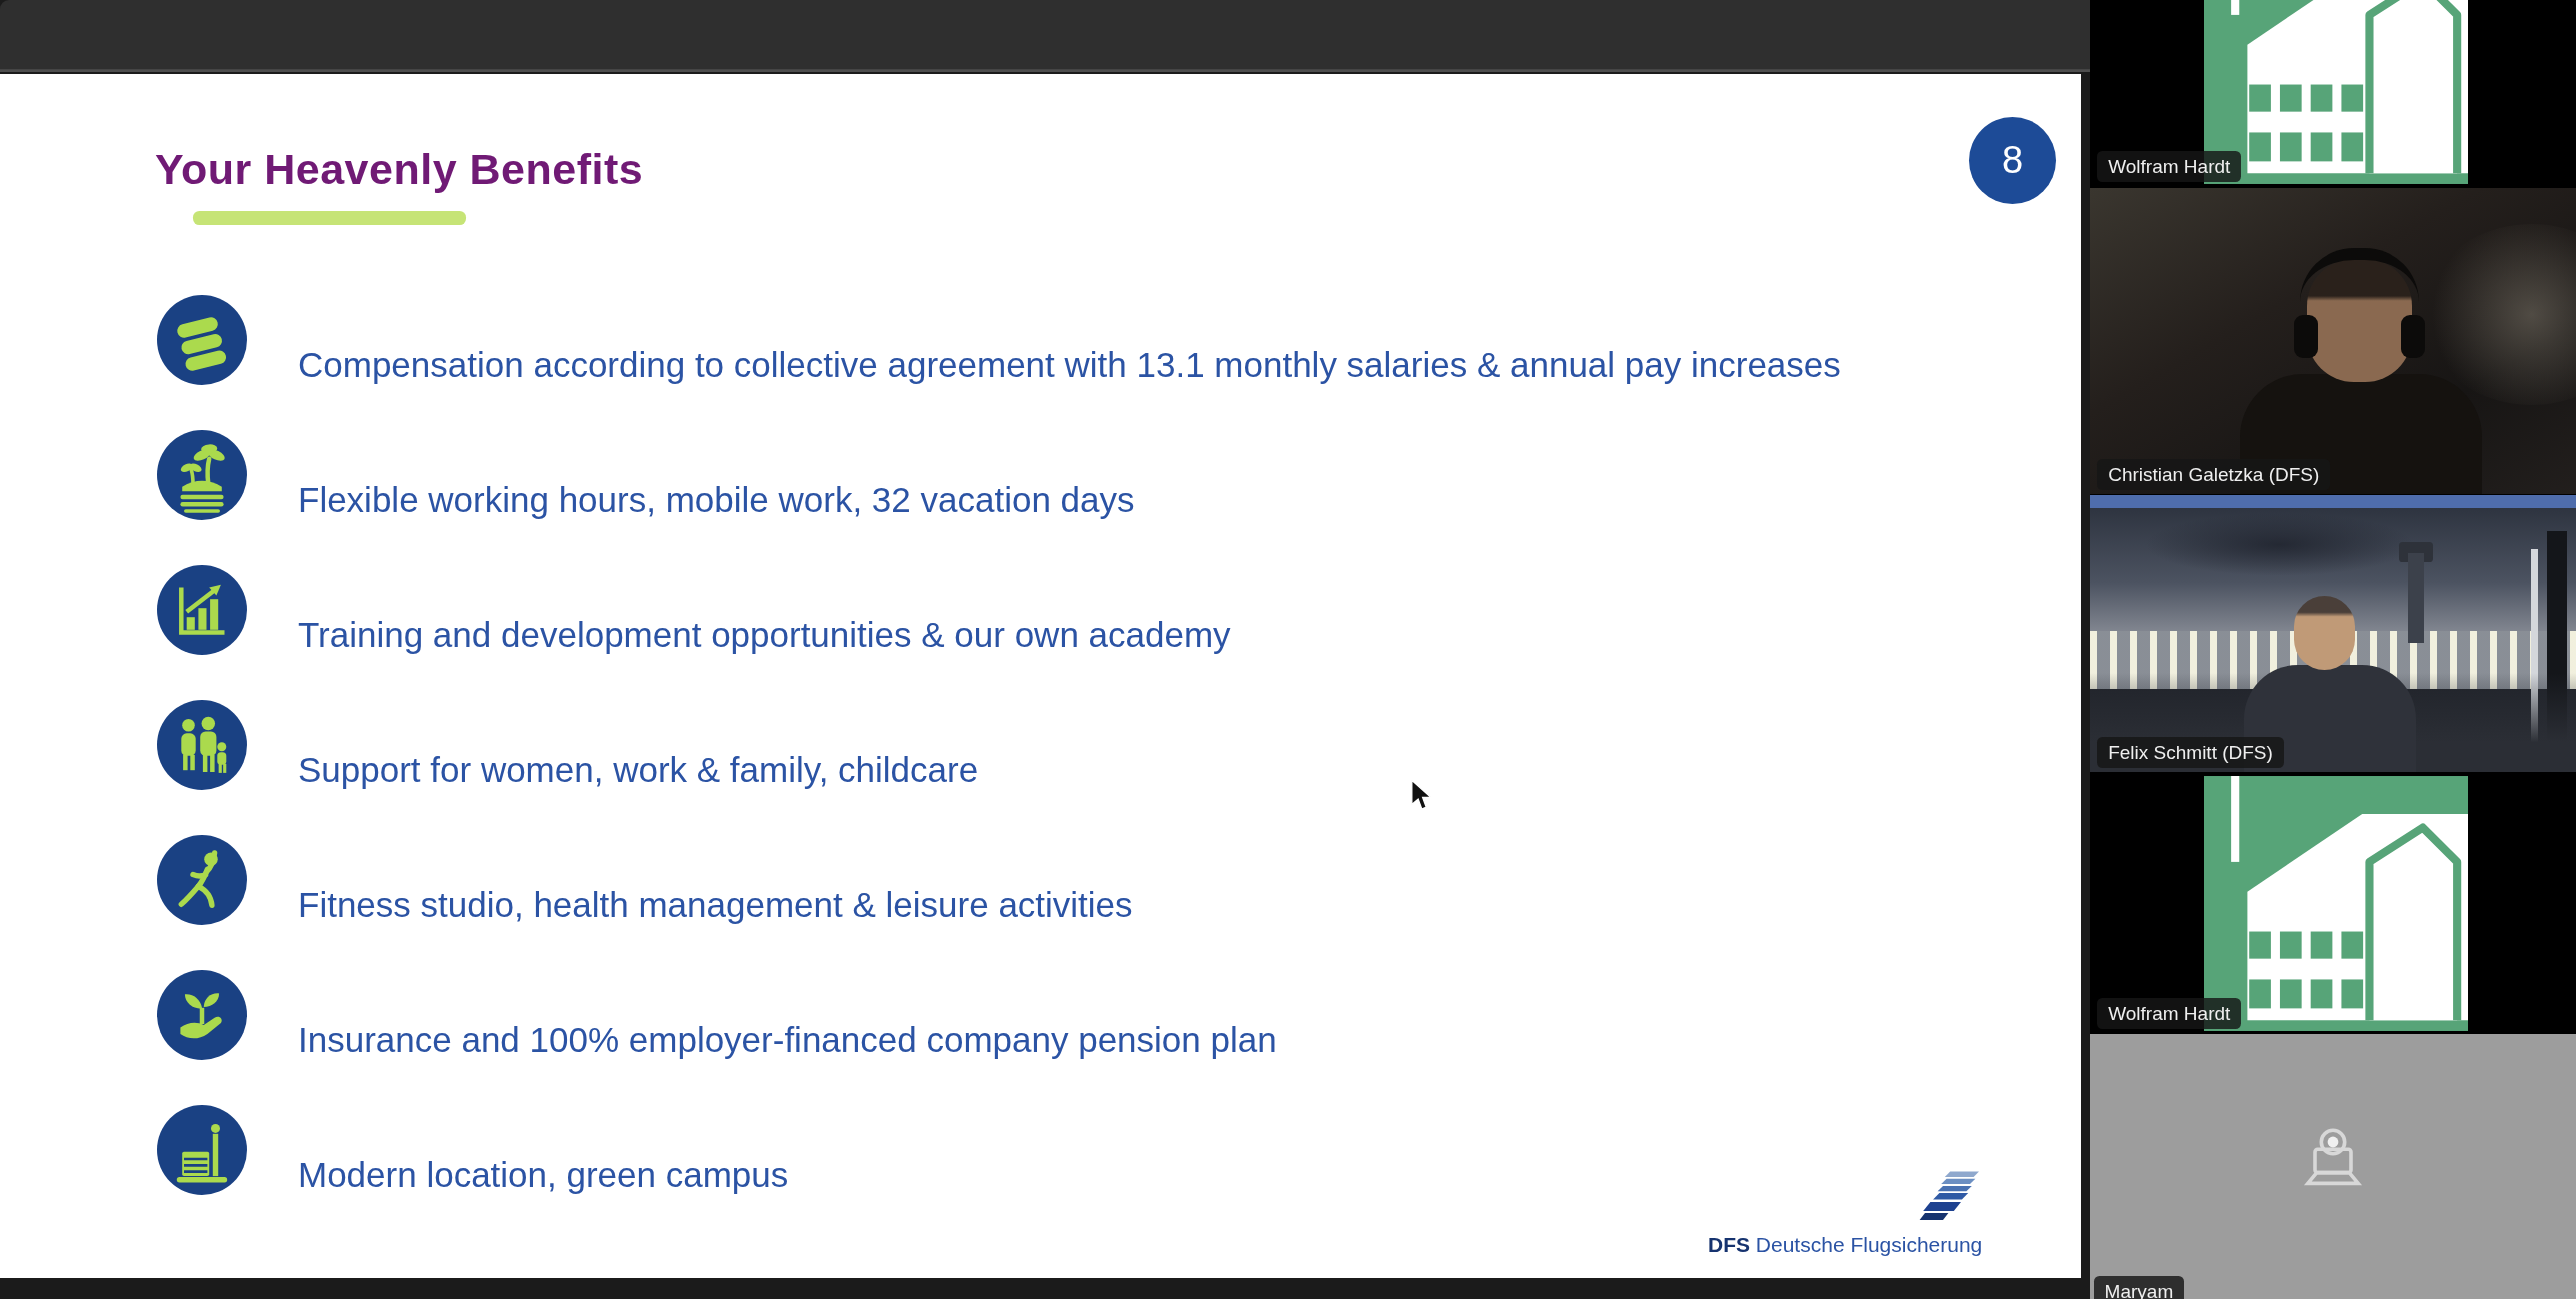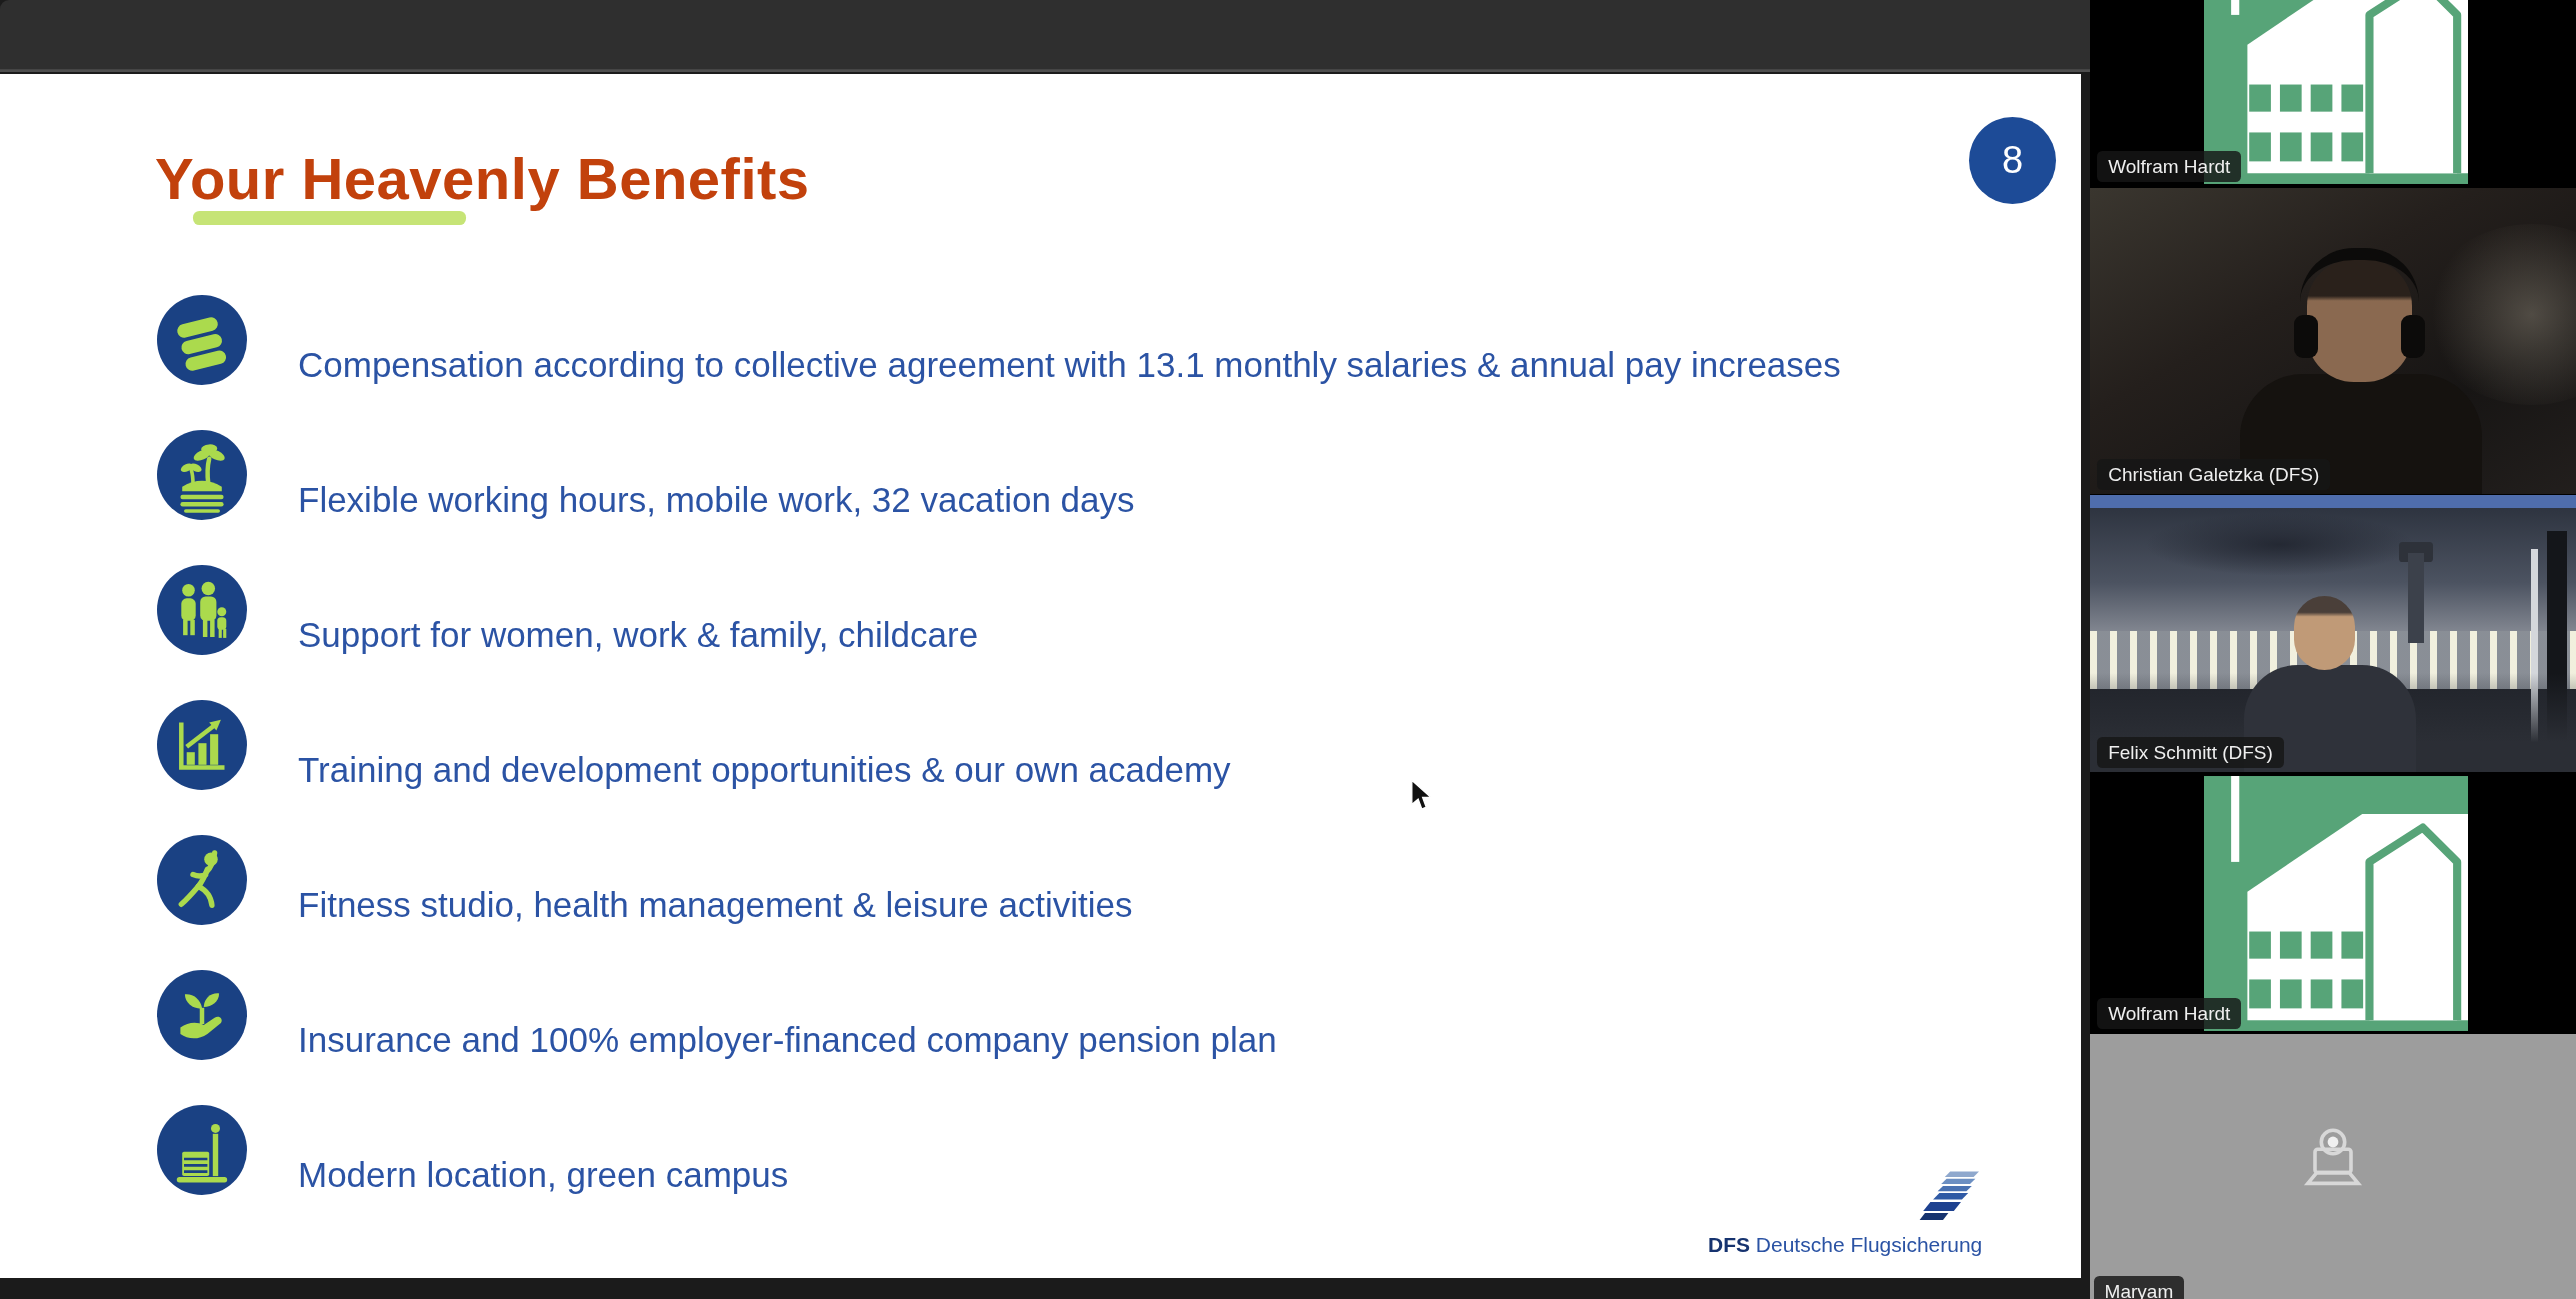--- a/index.html
+++ b/index.html
@@ -5,22 +5,22 @@
   html,body{margin:0;padding:0;background:#000;}
   .screen{position:relative;width:2576px;height:1300px;overflow:hidden;
           font-family:"Liberation Sans",sans-serif;background:#111;}
 
   
   .share-area{position:absolute;left:0;top:0;width:2090px;height:1300px;background:#1b1b1b;}
   .top-bar{position:absolute;left:0;top:0;width:2090px;height:72px;background:#2f2f2f;
            border-radius:9px 0 0 0;box-shadow:inset 0 -2.7px 0 #4e4e4e;}
   .slide{position:absolute;left:0;top:74px;width:2081px;height:1204px;background:#ffffff;}
 
-  .slide-title{position:absolute;left:155px;top:71px;font-size:58px;font-weight:700;
-               color:#c2410c;letter-spacing:0.5px;}
+  .slide-title{position:absolute;left:155px;top:71px;font-size:43px;font-weight:700;
+               color:#701a75;letter-spacing:0.5px;}
   .title-underline{position:absolute;left:193px;top:137px;width:273px;height:13.6px;
                    border-radius:6.3px;background:#c6e476;}
   .page-badge{position:absolute;left:1969px;top:43px;width:87px;height:87px;border-radius:50%;
               background:#1d4b97;color:#fff;font-size:38px;display:flex;align-items:center;
               justify-content:center;}
 
   .benefits{position:absolute;left:157px;top:221px;}
   .benefit-row{display:flex;align-items:flex-end;height:90px;margin-bottom:45px;}
   .icon-circle{width:90px;height:90px;border-radius:50%;background:#1a4183;flex:0 0 90px;
                display:flex;align-items:center;justify-content:center;}
@@ -135,53 +135,53 @@
                 <path d="M40 60 Q40 50 38 44" stroke-width="4"></path>
               </g>
             </svg>
           </div>
           <span class="benefit-text">Flexible working hours, mobile work, 32 vacation days</span>
         </div>
 
         <div class="benefit-row">
           <div class="icon-circle">
             <svg viewBox="0 0 100 100">
+              <path d="M27 25 L27 75 L75 75" stroke="#abda4d" fill="none" stroke-width="5"></path>
+              <g fill="#abda4d">
+                <rect x="33" y="58" width="9" height="14"></rect>
+                <rect x="46" y="48" width="9" height="24"></rect>
+                <rect x="59" y="38" width="9" height="34"></rect>
+              </g>
+              <path d="M33 52 L64 28" stroke="#abda4d" stroke-width="5" fill="none"></path>
+              <polygon points="71,22 58,25 66,34" fill="#abda4d"></polygon>
+            </svg>
+          </div>
+          <span class="benefit-text">Training and development opportunities &amp; our own academy</span>
+        </div>
+
+        <div class="benefit-row">
+          <div class="icon-circle">
+            <svg viewBox="0 0 100 100">
               <g fill="#abda4d">
                 <circle cx="35" cy="28" r="7"></circle>
                 <rect x="27" y="37" width="16" height="25" rx="6"></rect>
                 <rect x="29" y="61" width="5" height="17"></rect>
                 <rect x="37" y="61" width="5" height="17"></rect>
                 <circle cx="57" cy="26" r="7.5"></circle>
                 <rect x="48" y="35" width="18" height="27" rx="6"></rect>
                 <rect x="51" y="61" width="5" height="19"></rect>
                 <rect x="59" y="61" width="5" height="19"></rect>
                 <circle cx="72" cy="52" r="5"></circle>
                 <rect x="67" y="58" width="10" height="14" rx="4"></rect>
                 <rect x="68.5" y="71" width="3.5" height="10"></rect>
                 <rect x="73.5" y="71" width="3.5" height="10"></rect>
               </g>
             </svg>
           </div>
           <span class="benefit-text">Support for women, work &amp; family, childcare</span>
-        </div>
-
-        <div class="benefit-row">
-          <div class="icon-circle">
-            <svg viewBox="0 0 100 100">
-              <path d="M27 25 L27 75 L75 75" stroke="#abda4d" fill="none" stroke-width="5"></path>
-              <g fill="#abda4d">
-                <rect x="33" y="58" width="9" height="14"></rect>
-                <rect x="46" y="48" width="9" height="24"></rect>
-                <rect x="59" y="38" width="9" height="34"></rect>
-              </g>
-              <path d="M33 52 L64 28" stroke="#abda4d" stroke-width="5" fill="none"></path>
-              <polygon points="71,22 58,25 66,34" fill="#abda4d"></polygon>
-            </svg>
-          </div>
-          <span class="benefit-text">Training and development opportunities &amp; our own academy</span>
         </div>
 
         <div class="benefit-row">
           <div class="icon-circle">
             <svg viewBox="0 0 100 100">
               <g stroke="#abda4d" stroke-width="6" fill="none" stroke-linecap="round" stroke-linejoin="round">
                 <path d="M56 38 C53 46 50 52 46 57"></path>
                 <path d="M55 41 C60 36 63 29 64 20"></path>
                 <path d="M54 44 C50 46 45 46 40 44"></path>
                 <path d="M46 57 C54 61 60 67 61 78"></path>

